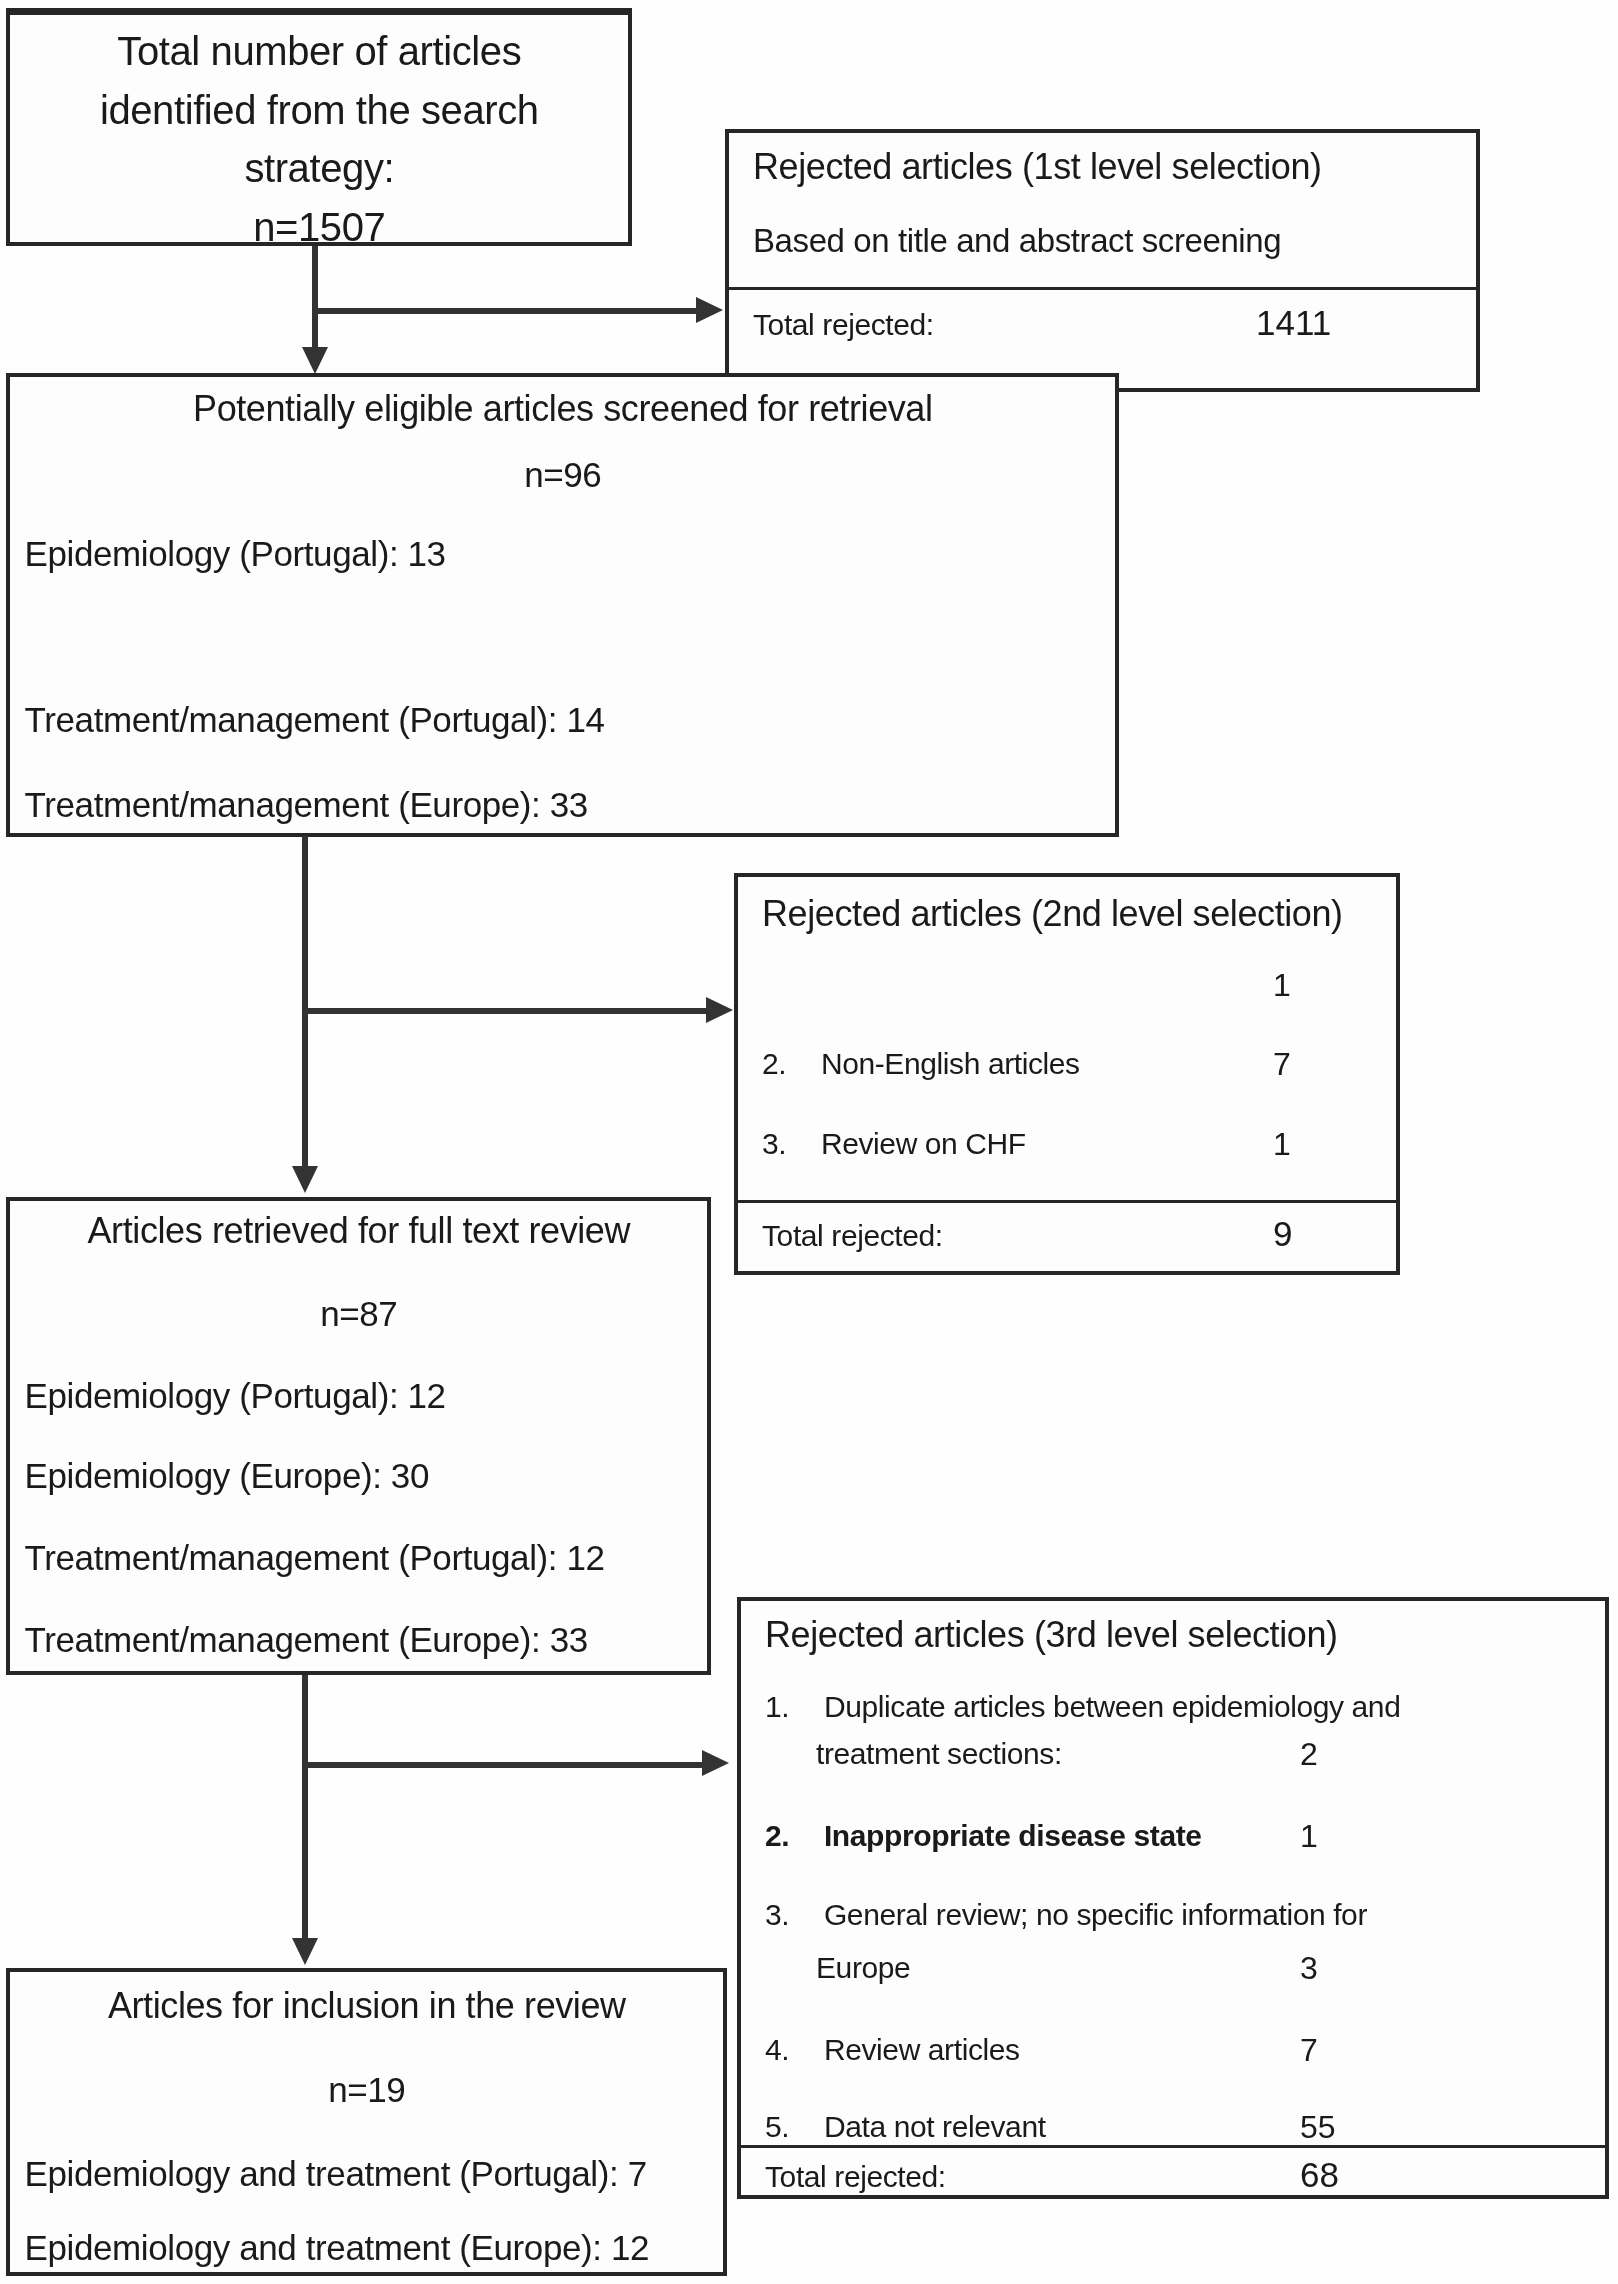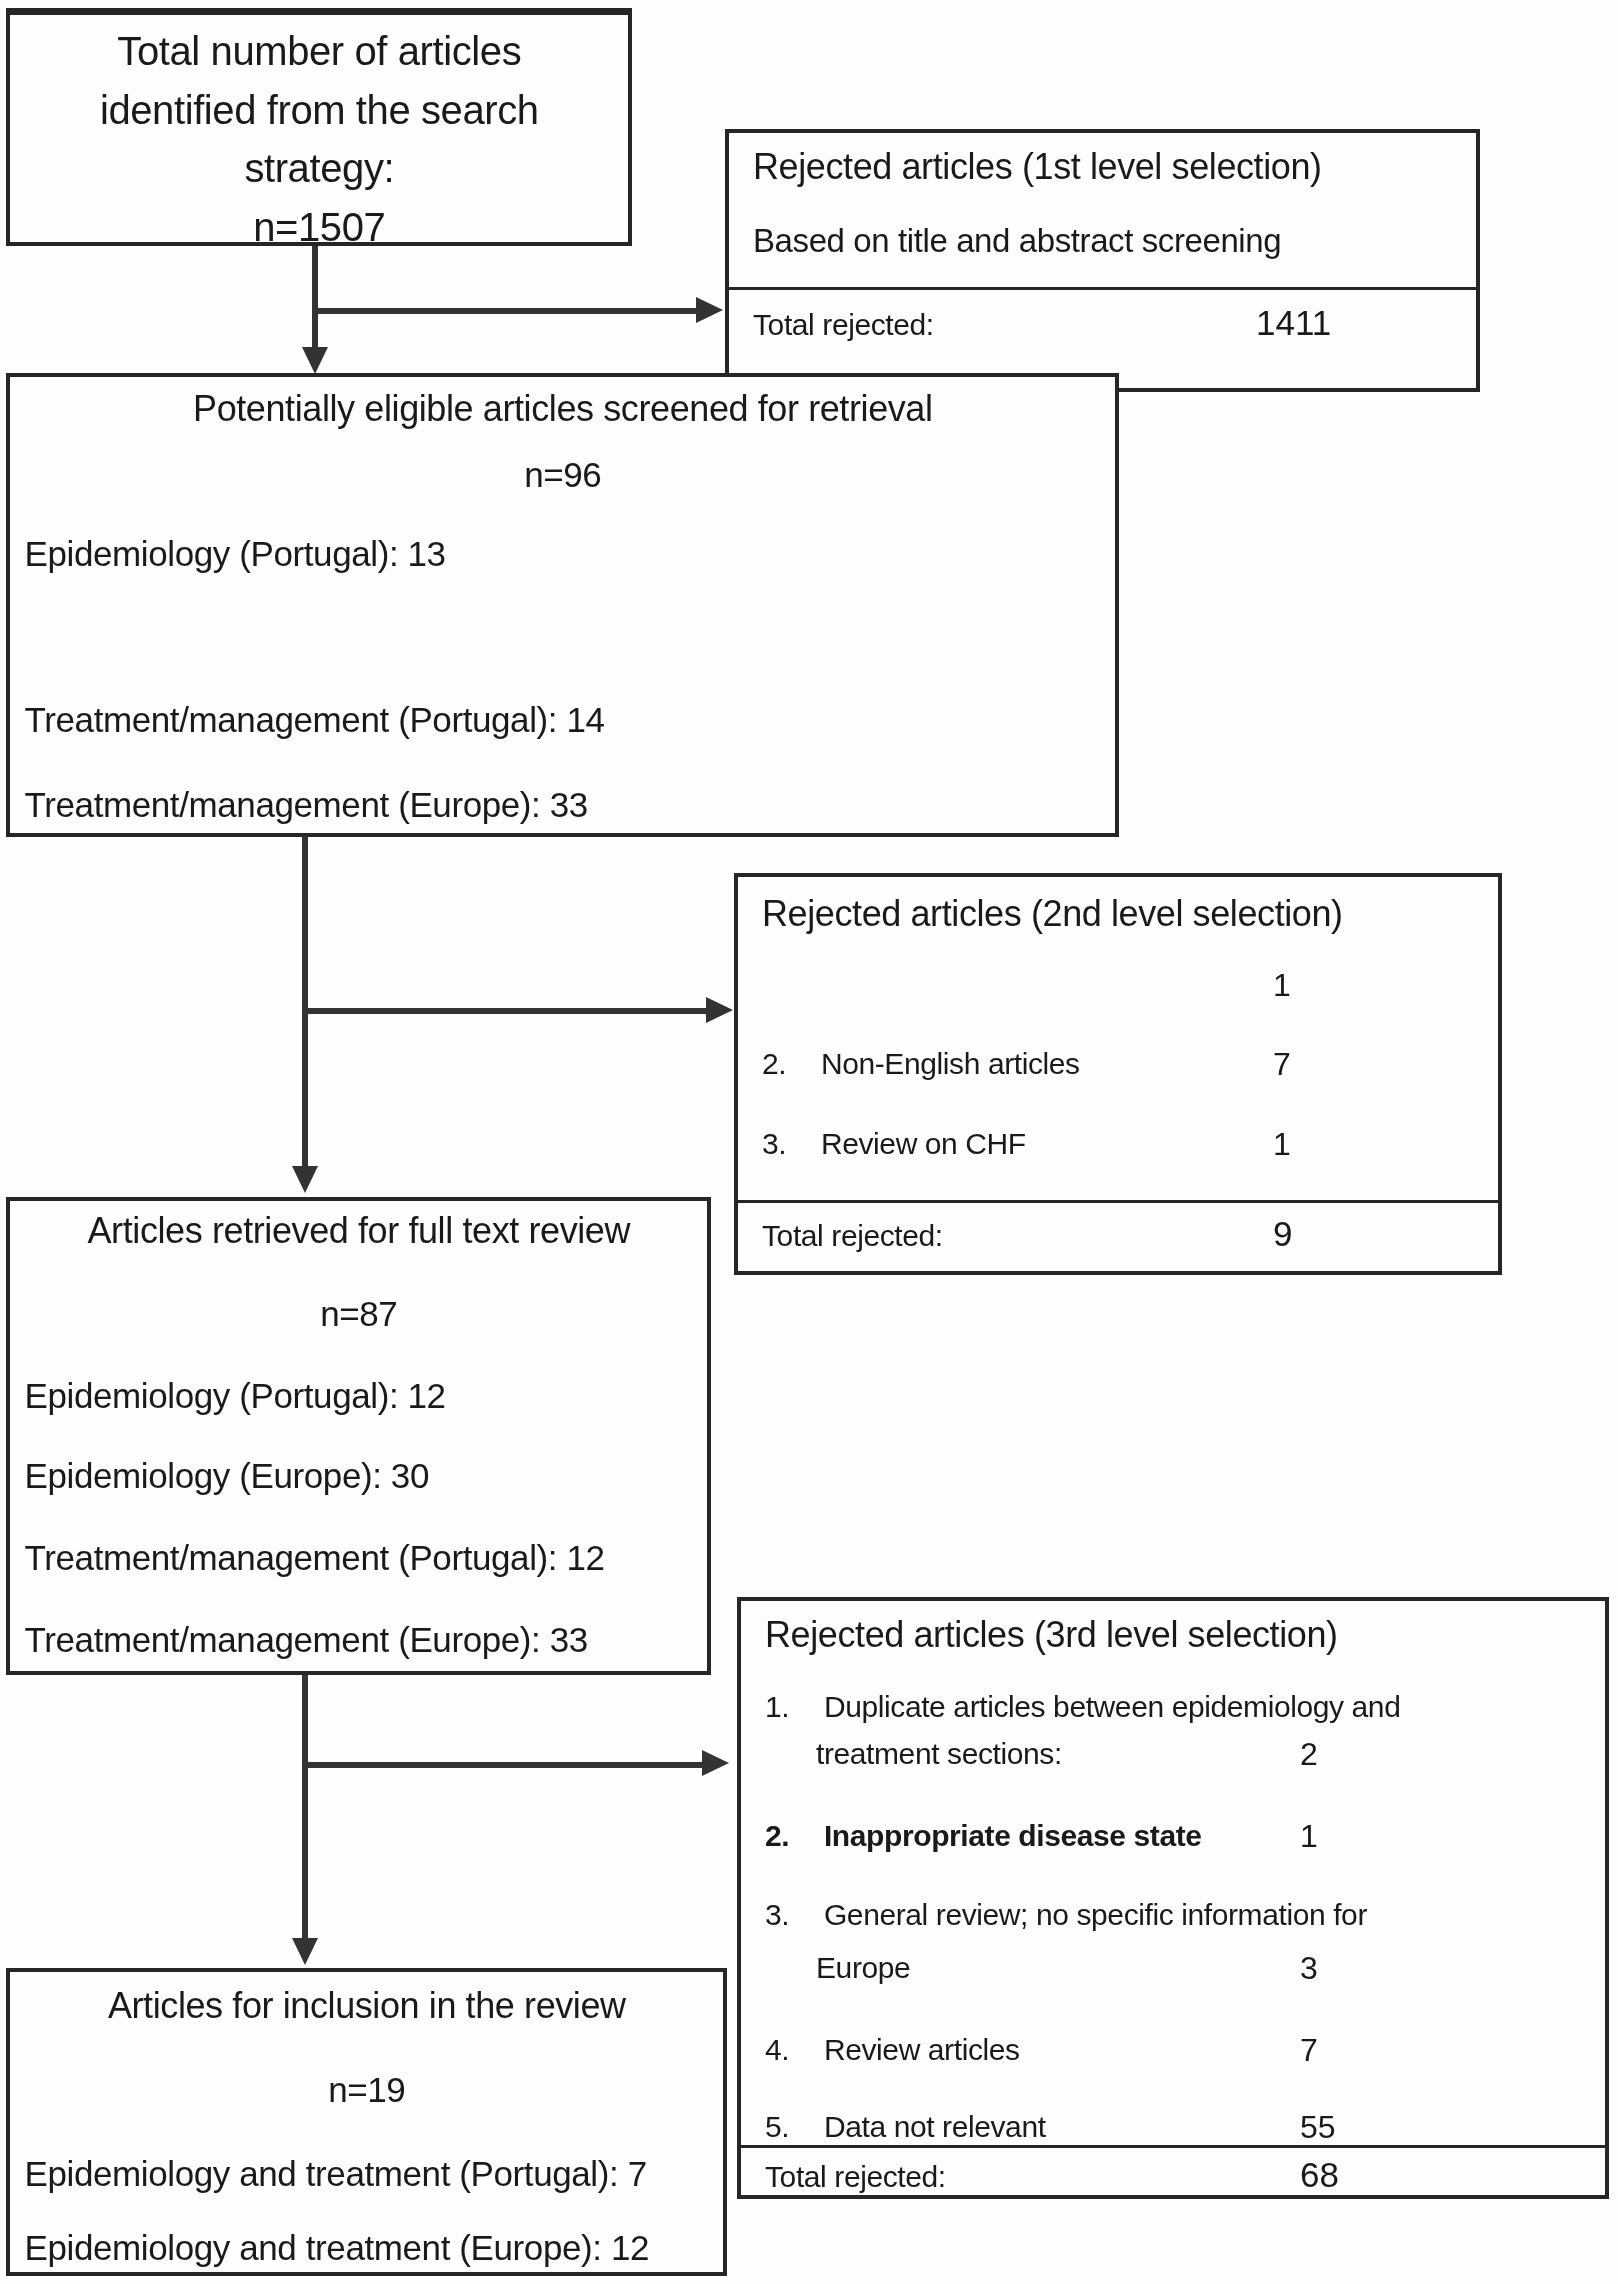--- a/index.html
+++ b/index.html
@@ -83,21 +83,21 @@
     <div class="row" style="left:14.3px;top:153px;">Epidemiology (Portugal): 13</div>
     <div class="row" style="left:14.3px;top:319px;">Treatment/management (Portugal): 14</div>
     <div class="row" style="left:14.3px;top:404px;">Treatment/management (Europe): 33</div>
   </div>
 
   <div class="vline" style="left:302px;top:836px;width:5.5px;height:331px;"></div>
   <div class="head-down" style="left:292px;top:1166px;"></div>
   <div class="hline" style="left:305px;top:1008px;width:401px;height:5.5px;"></div>
   <div class="head-right" style="left:706px;top:997px;"></div>
 
-  <div class="box" style="left:734px;top:873px;width:768px;height:402px;">
+  <div class="box" style="left:734px;top:873px;width:666px;height:402px;">
     <div class="row title" style="left:24px;top:12.7px;">Rejected articles (2nd level selection)</div>
 
     <span class="val" style="left:535px;top:84px;">1</span>
 
     <div class="row small" style="left:24px;top:163px;">
       <span class="num">2.</span>
       <span>Non-English articles</span>
     </div>
     <span class="val" style="left:535px;top:163px;">7</span>
 

